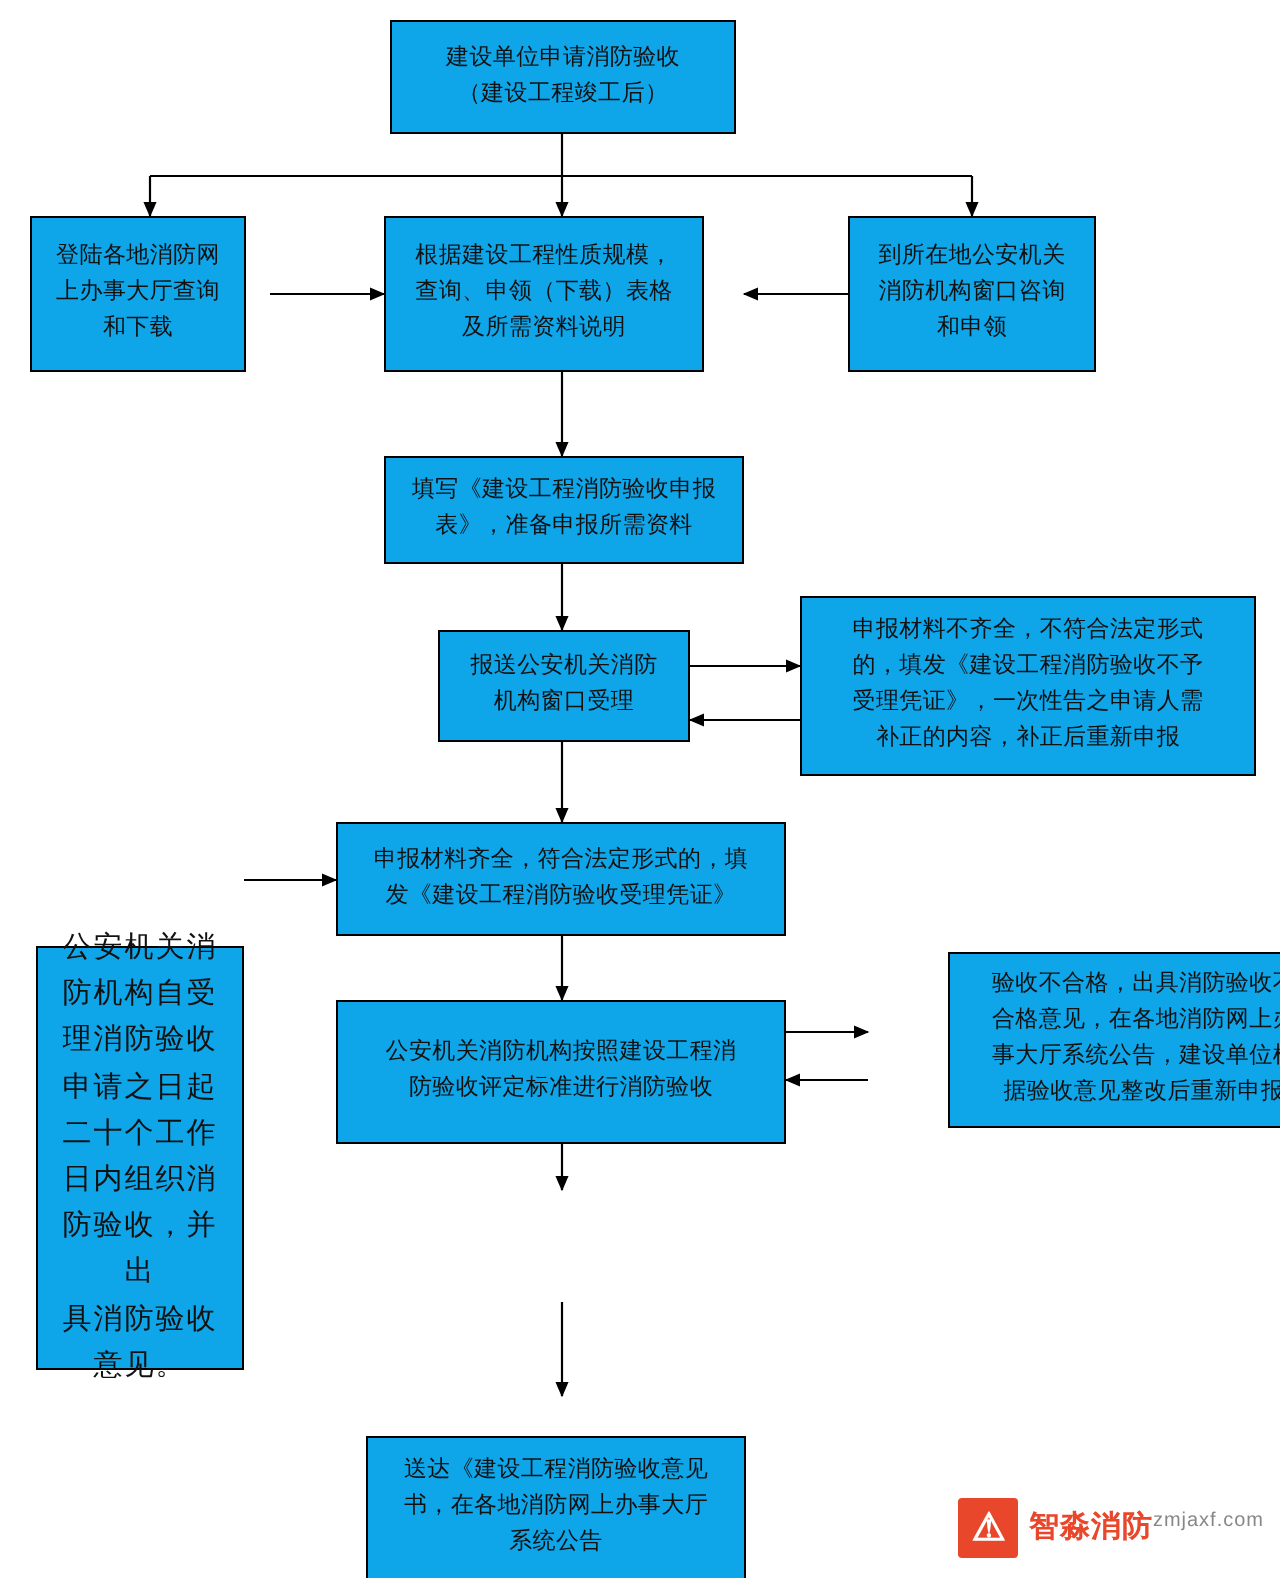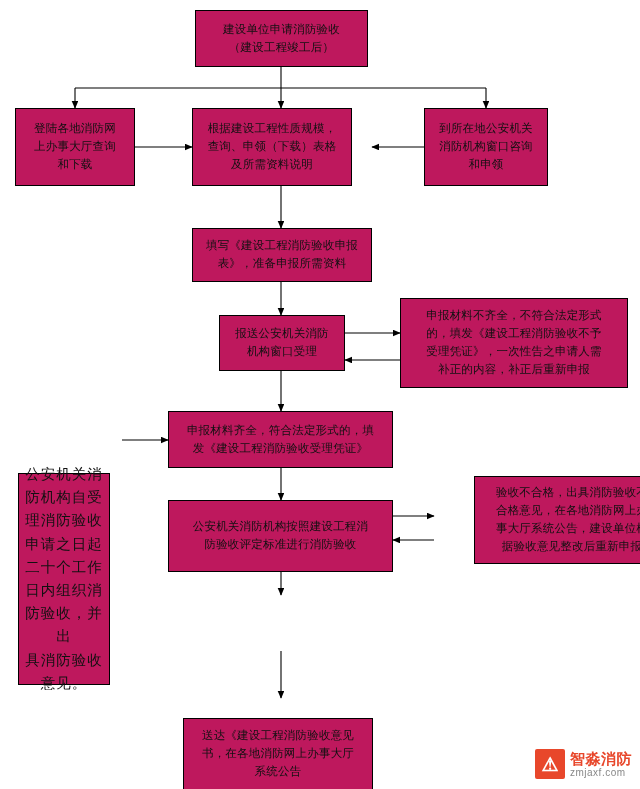--- a/index.html
+++ b/index.html
@@ -18,21 +18,21 @@
   #canvas {
     position: absolute;
     left: 0; top: 0;
     width: 640px;
     height: 789px;
   }
   .node {
     position: absolute;
     box-sizing: border-box;
     border: 1px solid #000000;
-    background: #be185d;
+    background: #0ea5e9;
     display: flex;
     align-items: center;
     justify-content: center;
     text-align: center;
     font-size: 11.5px;
     line-height: 1.55;
     letter-spacing: 0.2px;
     padding: 3px 5px;
     white-space: pre-line;
     z-index: 2;
@@ -67,21 +67,21 @@
     align-items: center;
     justify-content: center;
     color: #ffffff;
     font-size: 19px;
     font-family: "Liberation Sans", sans-serif;
     font-weight: bold;
     border-radius: 2px;
   }
   .wm-text {
     display: flex;
-    flex-direction: column;
+    flex-direction: row;
     line-height: 1.15;
   }
   .wm-title {
     color: #e8472b;
     font-size: 15px;
     font-weight: bold;
     font-family: "Liberation Sans", sans-serif;
     letter-spacing: 0.5px;
   }
   .wm-sub {
@@ -138,21 +138,21 @@
 
       <path d="M281,651 L281,698" marker-end="url(#arrow)"></path>
 
       <path d="M122,440 L168,440" marker-end="url(#arrow)"></path>
     </g>
   </svg>
 
   <div class="node" style="left:195px; top:10px; width:173px; height:57px;">建设单位申请消防验收
 （建设工程竣工后）</div>
 
-  <div class="node" style="left:15px; top:108px; width:120px; height:78px;">登陆各地消防网
+  <div class="node" style="left:15px; top:108px; width:108px; height:78px;">登陆各地消防网
 上办事大厅查询
 和下载</div>
 
   <div class="node" style="left:192px; top:108px; width:160px; height:78px;">根据建设工程性质规模，
 查询、申领（下载）表格
 及所需资料说明</div>
 
   <div class="node" style="left:424px; top:108px; width:124px; height:78px;">到所在地公安机关
 消防机构窗口咨询
 和申领</div>
@@ -177,21 +177,21 @@
   <div class="node" style="left:434px; top:476px; width:196px; height:88px;margin-left:40px;">验收不合格，出具消防验收不
 合格意见，在各地消防网上办
 事大厅系统公告，建设单位根
 据验收意见整改后重新申报</div>
 
 
   <div class="node" style="left:183px; top:698px; width:190px; height:72px;margin-top:20px;">送达《建设工程消防验收意见
 书，在各地消防网上办事大厅
 系统公告</div>
 
-  <div class="node big" style="left:18px; top:473px; width:92px; height:212px;">公安机关消
+  <div class="node big" style="left:18px; top:473px; width:104px; height:212px;">公安机关消
 防机构自受
 理消防验收
 申请之日起
 二十个工作
 日内组织消
 防验收，并出
 具消防验收
 意见。</div>
 
   <div class="watermark">

